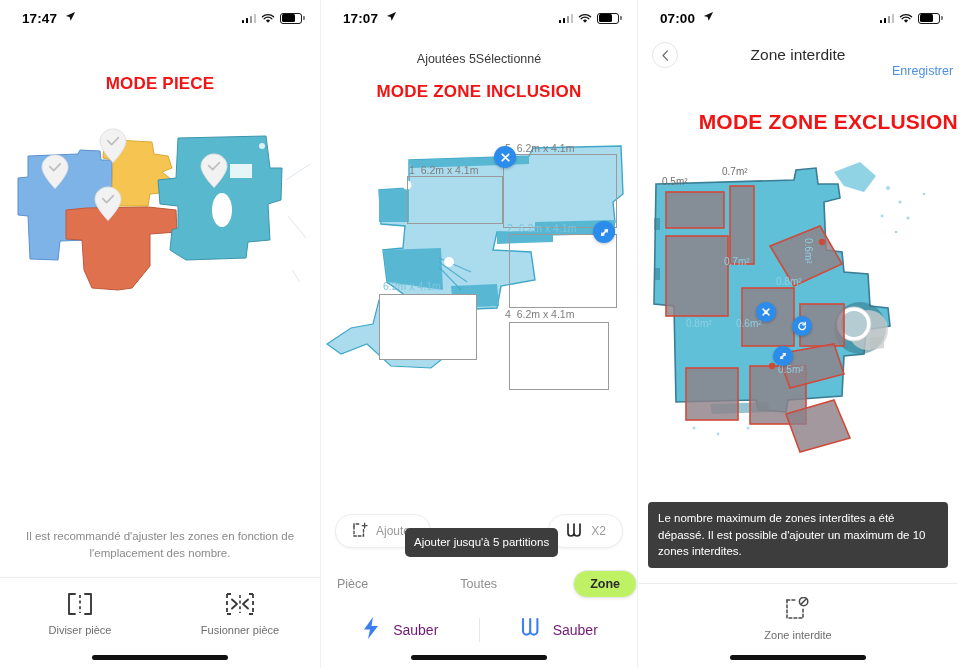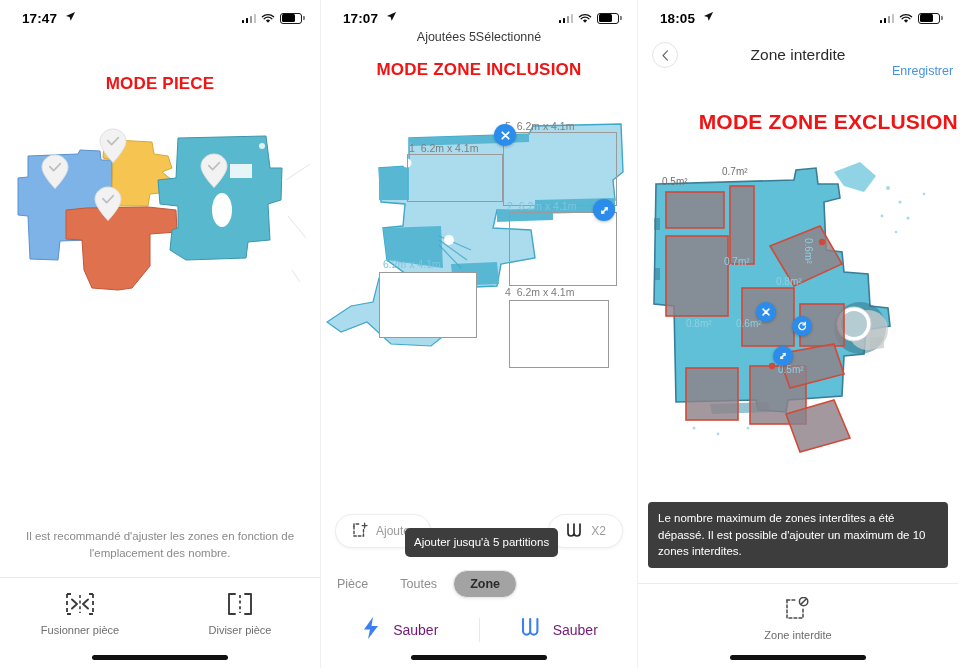--- a/index.html
+++ b/index.html
@@ -61,21 +61,21 @@
   }
 
   
   .mode-title {
     text-align:center; color:#f01414; font-weight:bold; letter-spacing:.2px;
   }
   .mode-1 { font-size: 17px; margin-top: 44px; }
   .mode-2 { font-size: 17px; margin-top: 16px; }
   .mode-3 { font-size: 21px; margin-top: 30px; text-align: right; }
 
-  .count-line { text-align:center; font-size:12.5px; color:#3a3a3a; }
+  .count-line { text-align:center; font-size:12.5px; color:#3a3a3a; margin-top:22px; }
 
   
   .map-wrap { position: relative; }
   .map-wrap svg { display:block; }
 
   .pin { position:absolute; width:28px; height:36px; }
   .pin svg { width:28px; height:36px; display:block;}
 
   
   .zlabel { position:absolute; font-size:10.5px; color:#7d7d7d; white-space:nowrap; }
@@ -119,23 +119,23 @@
   .pill {
     border:1px solid #ededed; border-radius:18px; background:#fff; height:34px;
     display:flex; align-items:center; gap:8px; padding:0 16px;
     box-shadow: 0 1px 3px rgba(0,0,0,.06);
     font-size:12px; color:#9b9b9b;
   }
   .tooltip {
     position:absolute; background:#3d3d3d; color:#fff; border-radius:5px;
     font-size:11.5px; padding:6px 9px; line-height:1.45;
   }
-  .segrow { position:absolute; left:0; right:0; display:flex; justify-content:flex-start; align-items:center; gap:0;}
+  .segrow { position:absolute; left:0; right:0; display:flex; justify-content:space-between; align-items:center; gap:0;}
   .segitem { font-size:12.5px; color:#8e8e8e; padding: 6px 16px; border-radius:16px;}
-  .segitem.active { background:#a3a3a3; color:#2b2b2b; font-weight:bold; border:1px solid #e9e9e9; box-shadow:0 1px 3px rgba(0,0,0,.08); }
+  .segitem.active { background:#bef264; color:#2b2b2b; font-weight:bold; border:1px solid #e9e9e9; box-shadow:0 1px 3px rgba(0,0,0,.08); }
   .cleanrow { position:absolute; left:0; right:0; display:flex; align-items:center; }
   .cleanhalf { flex:1; display:flex; align-items:center; justify-content:center; gap:12px; }
   .cleanhalf .lbl { font-size:14px; color:#701a75;}
   .vsep { width:1px; height:24px; background:#e8e8e8;}
 </style>
 </head>
 <body>
 
 <div class="screens">
 
@@ -221,41 +221,41 @@
             <path d="M14 1 C6.8 1 1 6.6 1 13.4 C1 21 14 34.5 14 34.5 C14 34.5 27 21 27 13.4 C27 6.6 21.2 1 14 1 Z" fill="#f2f2f2" stroke="#e0e0e0"></path>
             <path d="M8.8 12.6 L12.6 16.6 L19.4 9.6" stroke="#bdbdbd" stroke-width="1.6" fill="none" stroke-linecap="round" stroke-linejoin="round"></path>
           </svg>
       </div>
     </div>
 
     <div class="hint">Il est recommandé d'ajuster les zones en fonction de l'emplacement des nombre.</div>
 
     <div class="sep" style="top:577px;"></div>
     <div class="tabrow" style="top:592px;">
+      <div class="tabitem">
+        <span class="ico">
+          <svg width="26" height="22" viewBox="0 0 26 22">
+            <path d="M8 1 L2 1 L2 21 L8 21" stroke="#3a3a3a" stroke-width="1.9" fill="none" stroke-linecap="round" stroke-linejoin="round"></path>
+            <path d="M18 1 L24 1 L24 21 L18 21" stroke="#3a3a3a" stroke-width="1.9" fill="none" stroke-linecap="round" stroke-linejoin="round"></path>
+            <path d="M13 2 L13 20" stroke="#3a3a3a" stroke-width="1.7" stroke-dasharray="3 2.6"></path>
+          </svg>
+        </span>
+        <span class="lbl">Diviser pièce</span>
+      </div>
       <div class="tabitem">
         <span class="ico">
           <svg width="30" height="22" viewBox="0 0 30 22">
             <path d="M2 1 L8 1 M2 1 L2 21 M2 21 L8 21" stroke="#3a3a3a" stroke-width="1.8" fill="none" stroke-dasharray="4 3"></path>
             <path d="M28 1 L22 1 M28 1 L28 21 M28 21 L22 21" stroke="#3a3a3a" stroke-width="1.8" fill="none" stroke-dasharray="4 3"></path>
             <path d="M15 2 L15 20" stroke="#3a3a3a" stroke-width="1.6" stroke-dasharray="3 2.6"></path>
             <path d="M7 6.5 L12 11 L7 15.5" stroke="#3a3a3a" stroke-width="1.9" fill="none" stroke-linecap="round" stroke-linejoin="round"></path>
             <path d="M23 6.5 L18 11 L23 15.5" stroke="#3a3a3a" stroke-width="1.9" fill="none" stroke-linecap="round" stroke-linejoin="round"></path>
           </svg>
         </span>
         <span class="lbl">Fusionner pièce</span>
-      </div>
-      <div class="tabitem">
-        <span class="ico">
-          <svg width="26" height="22" viewBox="0 0 26 22">
-            <path d="M8 1 L2 1 L2 21 L8 21" stroke="#3a3a3a" stroke-width="1.9" fill="none" stroke-linecap="round" stroke-linejoin="round"></path>
-            <path d="M18 1 L24 1 L24 21 L18 21" stroke="#3a3a3a" stroke-width="1.9" fill="none" stroke-linecap="round" stroke-linejoin="round"></path>
-            <path d="M13 2 L13 20" stroke="#3a3a3a" stroke-width="1.7" stroke-dasharray="3 2.6"></path>
-          </svg>
-        </span>
-        <span class="lbl">Diviser pièce</span>
       </div>
     </div>
     <div class="homebar"></div>
   </div>
 
   <div class="panel panel-2">
 
     <div class="statusbar">
       <div>
         <span class="sb-time">17:07</span>
@@ -398,21 +398,21 @@
         <span class="lbl">Sauber</span>
       </div>
     </div>
     <div class="homebar"></div>
   </div>
 
   <div class="panel panel-3">
 
     <div class="statusbar">
       <div>
-        <span class="sb-time">18:05</span>
+        <span class="sb-time">07:00</span>
         <span class="sb-loc">
           <svg viewBox="0 0 12 12" width="11" height="11">
               <path d="M11 1 L1 5.4 L5 6.6 L6.2 10.6 Z" fill="#111"></path>
             </svg>
         </span>
       </div>
       <div class="sb-right">
         <span class="bars">
             <i></i>
             <i></i>

